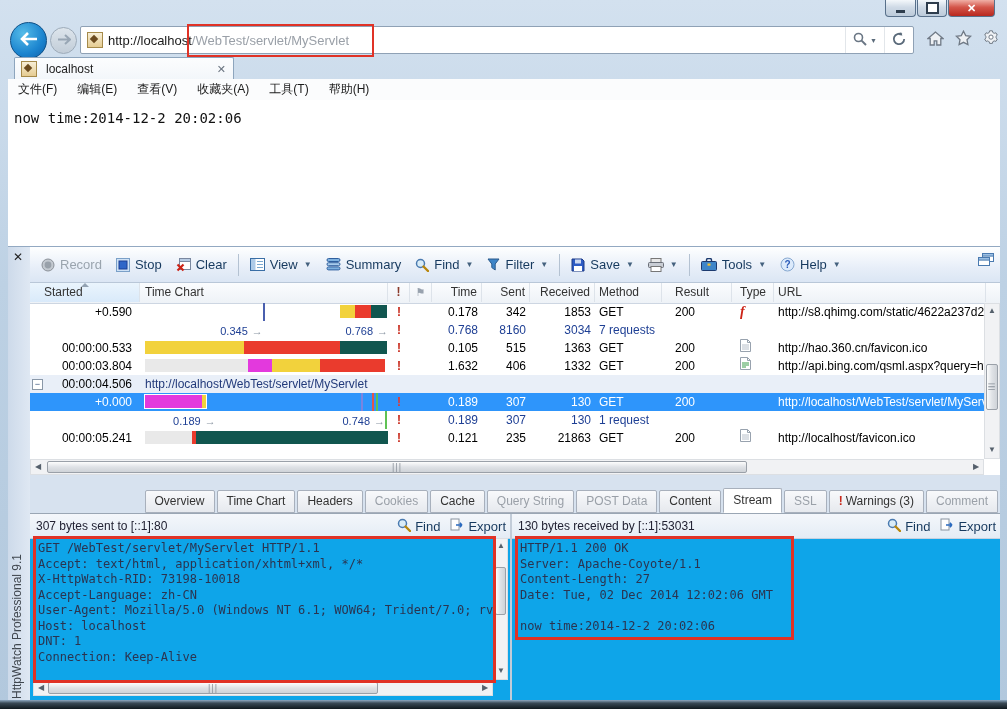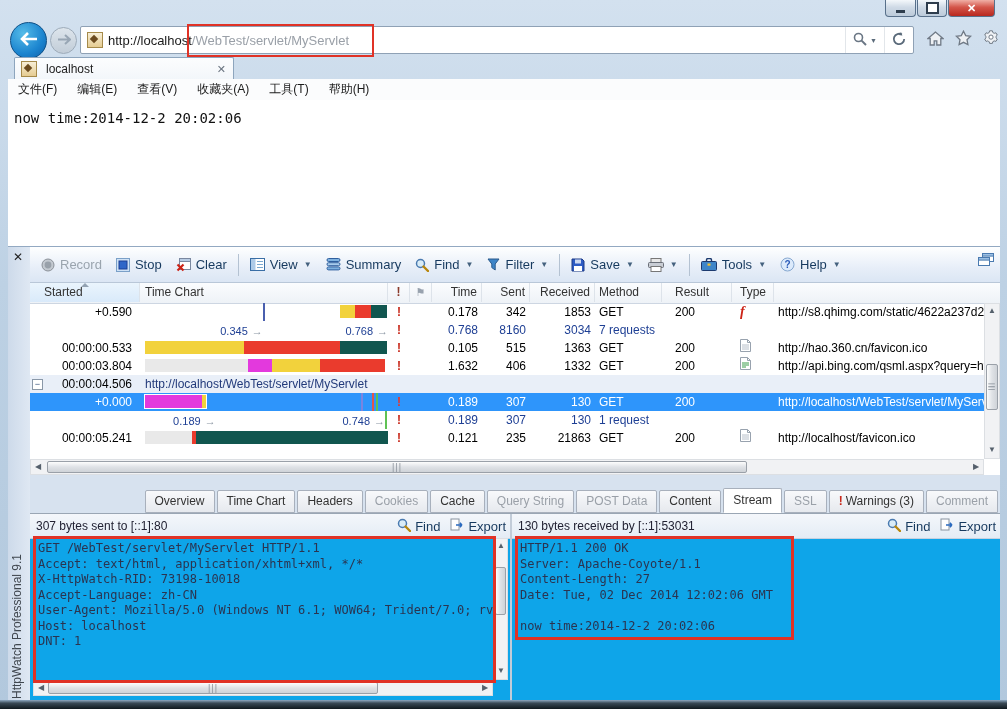--- a/index.html
+++ b/index.html
@@ -329,20 +329,21 @@
             <div class="gh sorted" style="left: 0px; width: 110px; padding-left: 14px;">Started<span class="sortmark"></span></div>
             <div class="gh" style="left: 110px; width: 248px; padding-left: 5px;">Time Chart</div>
             <div class="gh" style="left: 358px; width: 22px; text-align: center; color: rgb(138, 58, 42); font-weight: bold;">!</div>
             <div class="gh" style="left: 380px; width: 22px; text-align: center;"><span style="color:#98a2ae;font-size:11px;">⚑</span></div>
             <div class="gh" style="left: 402px; width: 50px; text-align: right; padding-right: 4px;">Time</div>
             <div class="gh" style="left: 452px; width: 48px; text-align: right; padding-right: 4px;">Sent</div>
             <div class="gh" style="left: 500px; width: 65px; text-align: right; padding-right: 4px;">Received</div>
             <div class="gh" style="left: 565px; width: 67px; padding-left: 4px;">Method</div>
             <div class="gh" style="left: 632px; width: 70px; padding-left: 13px;">Result</div>
             <div class="gh" style="left: 702px; width: 42px; padding-left: 8px;">Type</div>
+            <div class="gh" style="left: 744px; width: 212px; padding-left: 4px;">URL</div>
           </div>
         <div class="grid-rows" id="grid-rows">
             <div class="grow" style="top: 0px;">
               <div class="cell num" style="left: 0px; width: 110px; padding-right: 8px;">+0.590</div>
               <div class="cell c-chart" style="left: 110px; width: 248px;">
                 <div class="bar" style="left: 199.888px;">
                   <div class="seg" style="background: rgb(242, 210, 60); width: 14.88px;"></div>
                   <div class="seg" style="background: rgb(234, 59, 45); width: 16.12px;"></div>
                   <div class="seg" style="background: rgb(17, 86, 79); width: 16.12px;"></div>
                 </div>
@@ -547,20 +548,21 @@
               </span>
           </div>
           <div class="scontent" id="stream-left-lines">
               <div class="sline first">GET /WebTest/servlet/MyServlet HTTP/1.1</div>
               <div class="sline">Accept: text/html, application/xhtml+xml, */*</div>
               <div class="sline">X-HttpWatch-RID: 73198-10018</div>
               <div class="sline">Accept-Language: zh-CN</div>
               <div class="sline">User-Agent: Mozilla/5.0 (Windows NT 6.1; WOW64; Trident/7.0; rv:</div>
               <div class="sline">Host: localhost</div>
               <div class="sline">DNT: 1</div>
+              <div class="sline">Connection: Keep-Alive</div>
             </div>
 
           <div class="sb" style="right:2px;top:24px;width:15px;height:142px;">
             <span class="sb-arrow" style="top:0;left:0;">▲</span>
             <div class="sb-thumb v" style="left:1px;top:28px;width:11px;height:48px;"></div>
             <span class="sb-arrow" style="bottom:0;left:0;line-height:16px;">▼</span>
           </div>
 
           <div class="sb" style="left:3px;top:166px;width:460px;height:16px;">
             <span class="sb-arrow" style="left:0;top:0;">◀</span>

